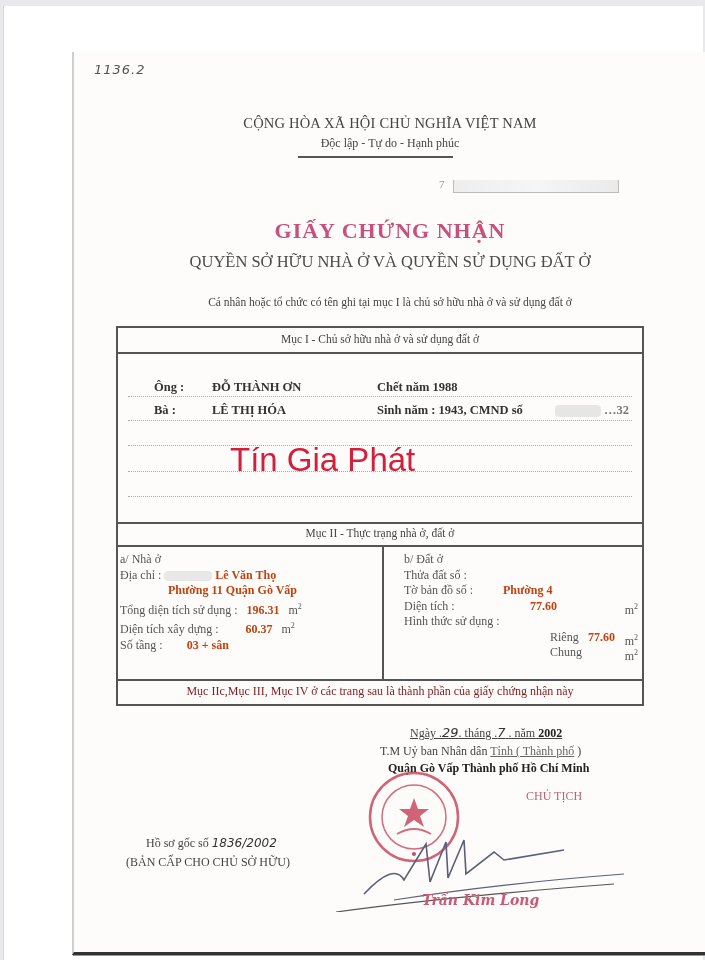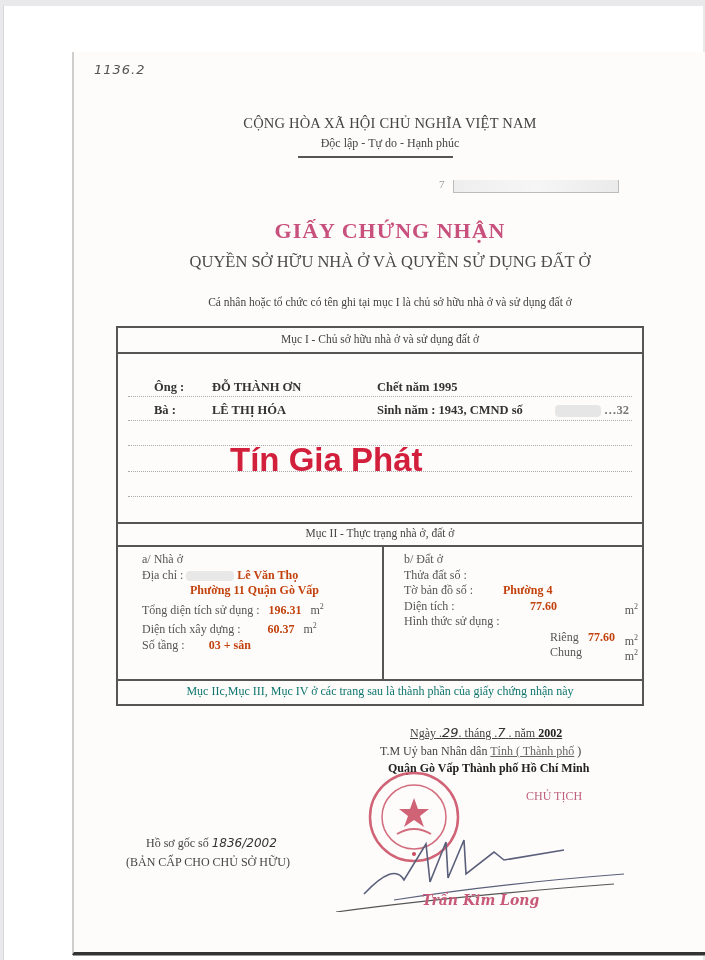--- a/index.html
+++ b/index.html
@@ -32,26 +32,26 @@
     .serial-box .bar { position:absolute; left: 14px; top: 2px; width: 164px; height: 12px; border: 1px solid #bbb; border-top:none; background: linear-gradient(90deg,#eee,#f6f6f6,#eaeaea); }
     .title { left: 0; width: 632px; top: 166px; text-align: center; font-size: 22px; font-weight: bold; color: #c8507c; letter-spacing: 1px; }
     .subtitle { left: 0; width: 632px; top: 200px; text-align: center; font-size: 16.5px; color: #4a4a4a; }
     .intro { left: 0; width: 632px; top: 244px; text-align: center; font-size: 11.5px; color: #444; }
 
     .box { left: 42px; top: 274px; width: 528px; height: 380px; border: 2px solid #555; box-sizing: border-box; }
     .sec-head { position:absolute; left:0; width:100%; text-align:center; font-size: 11.5px; color:#444; }
     .hline { position:absolute; left:0; width:100%; height:0; border-top: 2px solid #555; }
     .dotline { position:absolute; left:10px; right:10px; height:0; border-top: 1px dotted #aaa; }
     .owner-row { position:absolute; font-size: 12.5px; font-weight: bold; color: #333; }
-    .watermark { position:absolute; left: 112px; top: 113px; font-family: "Liberation Sans", "DejaVu Sans", sans-serif; font-weight: bold; font-size: 33px; color: #d21f3c; }
+    .watermark { position:absolute; left: 112px; top: 113px; font-family: "Liberation Sans", "DejaVu Sans", sans-serif; font-weight: normal; font-size: 33px; color: #d21f3c; }
     .vline { position:absolute; top: 218px; left: 264px; width:0; height: 134px; border-left: 2px solid #555; }
     .col { position:absolute; font-size: 12px; color: #555; line-height: 15.5px; }
     .col .v { font-weight: bold; color: #c2410c; }
     .sup { font-size: 8px; vertical-align: super; }
-    .foot { position:absolute; left:0; width:100%; top: 356px; text-align:center; font-size: 12px; color: #0f766e; }
+    .foot { position:absolute; left:0; width:100%; top: 356px; text-align:center; font-size: 12px; color: #7f1d1d; }
 
     .date { left: 336px; top: 673px; font-size: 12px; color: #444; text-decoration: underline; }
     .date .hw { font-family: "DejaVu Sans", sans-serif; font-style: italic; font-size: 13px; color:#333; }
     .date b { color:#222; }
     .gov1 { left: 306px; top: 692px; font-size: 12px; color: #444; }
     .gov1 u { color:#666; }
     .gov2 { left: 314px; top: 709px; font-size: 12px; font-weight: bold; color: #222; text-align: center; }
     .chair { left: 452px; top: 737px; font-size: 12px; color: #c0607e; }
     .stamp { left: 293px; top: 716px; width: 94px; height: 98px; }
     .sig { left: 260px; top: 770px; width: 300px; height: 90px; }
@@ -86,36 +86,36 @@
       <div class="hline" style="top:24px"></div>
 
       <div class="dotline" style="top:68px"></div>
       <div class="dotline" style="top:92px"></div>
       <div class="dotline" style="top:117px"></div>
       <div class="dotline" style="top:143px"></div>
       <div class="dotline" style="top:168px"></div>
 
       <div class="owner-row" style="top:52px; left:36px">Ông :</div>
       <div class="owner-row" style="top:52px; left:94px">ĐỖ THÀNH ƠN</div>
-      <div class="owner-row" style="top:52px; left:259px">Chết năm 1995</div>
+      <div class="owner-row" style="top:52px; left:259px">Chết năm 1988</div>
 
       <div class="owner-row" style="top:75px; left:36px">Bà :</div>
       <div class="owner-row" style="top:75px; left:94px">LÊ THỊ HÓA</div>
       <div class="owner-row" style="top:75px; left:259px">Sinh năm : 1943, CMND số</div>
       <div class="abs" style="top:77px; left:437px; width:46px; height:12px; background:#e6e6e6; border-radius:4px"></div>
       <div class="owner-row" style="top:75px; left:486px; color:#777">…32</div>
 
       <div class="watermark">Tín Gia Phát</div>
 
       <div class="hline" style="top:194px"></div>
       <div class="sec-head" style="top:199px">Mục II - Thực trạng nhà ở, đất ở</div>
       <div class="hline" style="top:217px"></div>
       <div class="vline"></div>
 
-      <div class="col" style="left:24px; top:224px; width:250px">
+      <div class="col" style="left:2px; top:224px; width:250px">
         <div>a/ Nhà ở</div>
         <div><span>Địa chỉ :</span> <span style="display:inline-block;width:48px;height:10px;background:#e8e8e8;border-radius:4px;vertical-align:middle"></span> <span class="v">Lê Văn Thọ</span></div>
         <div style="padding-left:48px" class="v">Phường 11 Quận Gò Vấp</div>
         <div><span>Tổng diện tích sử dụng :</span> &nbsp;&nbsp;<span class="v">196.31</span> &nbsp;&nbsp;<span>m</span><span class="sup">2</span></div>
         <div><span>Diện tích xây dựng :</span> &nbsp;&nbsp;&nbsp;&nbsp;&nbsp;&nbsp;&nbsp;&nbsp;<span class="v">60.37</span> &nbsp;&nbsp;<span>m</span><span class="sup">2</span></div>
         <div><span>Số tầng :</span> &nbsp;&nbsp;&nbsp;&nbsp;&nbsp;&nbsp;&nbsp;<span class="v">03 + sân</span></div>
       </div>
 
       <div class="col" style="left:286px; top:224px; width:236px">
         <div>b/ Đất ở</div>

